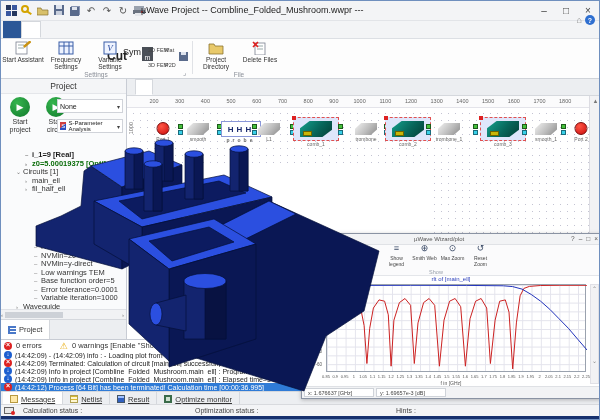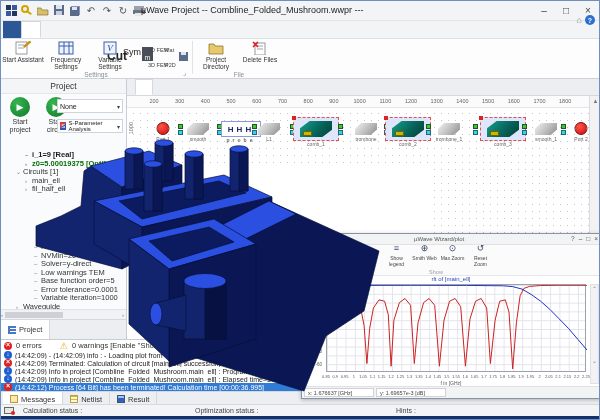--- a/index.html
+++ b/index.html
@@ -136,21 +136,21 @@
   .sum-err,.mi{display:inline-block;width:8px;height:8px;border-radius:50%;position:relative;flex:none;}
   .sum-err{background:#d22;}
   .sum-err::after,.mi.stop::after{content:"×";position:absolute;left:0;top:-1px;width:8px;text-align:center;color:#fff;font-size:7px;font-weight:bold;}
   .sum-warn{color:#e8a800;font-size:9px;line-height:8px;}
   .sum-info,.mi.info{background:#1d5fd0;}
   .sum-info::after,.mi.info::after{content:"↓";position:absolute;left:0;top:0;width:8px;text-align:center;color:#fff;font-size:6px;}
   .mi.stop{background:#d22;}
   .mrow{display:flex;align-items:center;gap:3px;height:8px;font-size:7px;color:#222;padding-left:3px;white-space:nowrap;overflow:hidden;}
   .mrow.active{background:#2f7bd6;color:#fff;}
   .mtabs{position:absolute;left:0;top:51px;width:600px;height:14px;display:flex;background:#eceef1;border-top:1px solid #d5d8dd;padding-left:2px;}
-  .mtabs .btab{height:14px;}
+  .mtabs .btab{height:14px;text-decoration:underline;}
 
   
   .statusbar{position:absolute;left:0;top:403px;width:600px;height:12px;background:#f3f4f6;border-top:1px solid #d8dade;
              font-size:7px;color:#444;}
   .sb-ico{position:absolute;left:3px;top:2px;width:10px;height:7px;border:1px solid #666;background:#e8e8e8;}
   .sb-ico::after{content:"";position:absolute;right:-2px;bottom:-2px;width:4px;height:4px;background:#d22;border-radius:50%;}
   .sb-calc{position:absolute;left:22px;top:2px;}
   .sb-opt{position:absolute;left:194px;top:2px;}
   .sb-hint{position:absolute;left:395px;top:2px;}
   .navy{position:absolute;left:0;top:415px;width:600px;height:5px;background:#16306e;}
@@ -330,21 +330,21 @@
     <div class="tree" style="top:72px;">
         <div class="titem" style="font-weight: 700; color: rgb(26, 26, 26); padding-left: 22px;"><span class="tpre icn">–</span><span>i_1=9 [Real]</span></div>
         <div class="titem" style="font-weight: 700; color: rgb(10, 109, 10); padding-left: 22px;"><span class="tpre icn">›</span><span>z0=5.00019375 [Opti]</span></div>
         <div class="titem" style="padding-left: 13px;"><span class="tpre icn">⌄</span><span>Circuits [1]</span></div>
         <div class="titem" style="padding-left: 22px;"><span class="tpre icn">›</span><span>main_ell</span></div>
         <div class="titem" style="padding-left: 22px;"><span class="tpre icn">›</span><span>fil_half_ell</span></div>
       </div>
     <div class="tree" style="top:164px;">
         <div class="titem" style="padding-left: 31px;"><span class="tpre icn">–</span><span>Refine=2</span></div>
         <div class="titem" style="padding-left: 31px;"><span class="tpre icn">–</span><span>NVMin=20</span></div>
-        <div class="titem" style="padding-left: 31px;"><span class="tpre icn">–</span><span>Solver=y-direct</span></div>
+        <div class="titem" style="padding-left: 31px;"><span class="tpre icn">–</span><span>NVMin=y-direct</span></div>
         <div class="titem" style="padding-left: 31px;"><span class="tpre icn">–</span><span>Low warnings TEM</span></div>
         <div class="titem" style="padding-left: 31px;"><span class="tpre icn">–</span><span>Base function order=5</span></div>
         <div class="titem" style="padding-left: 31px;"><span class="tpre icn">–</span><span>Error tolerance=0.0001</span></div>
         <div class="titem" style="padding-left: 31px;"><span class="tpre icn">–</span><span>Variable iteration=1000</span></div>
         <div class="titem" style="padding-left: 13px;"><span class="tpre icn">›</span><span>Waveguide</span></div>
       </div>
     <div class="lp-hscroll">
         <span>‹</span>
         <span class="lp-thumb"></span>
         <span style="margin-left:auto;padding-right:2px;">›</span>
@@ -519,20 +519,24 @@
           <span class="bico icn tab-msg"></span>
           <span>Messages</span>
         </div>
         <div class="btab">
           <span class="bico icn tab-net"></span>
           <span>Netlist</span>
         </div>
         <div class="btab">
           <span class="bico icn tab-res"></span>
           <span>Result</span>
+        </div>
+        <div class="btab">
+          <span class="bico icn tab-opt"></span>
+          <span>Optimize monitor</span>
         </div>
       </div>
   </div>
 
   <div class="statusbar">
     <span class="sb-ico"></span>
     <span class="sb-calc">Calculation status :</span>
     <span class="sb-opt">Optimization status :</span>
     <span class="sb-hint">Hints :</span>
   </div>

